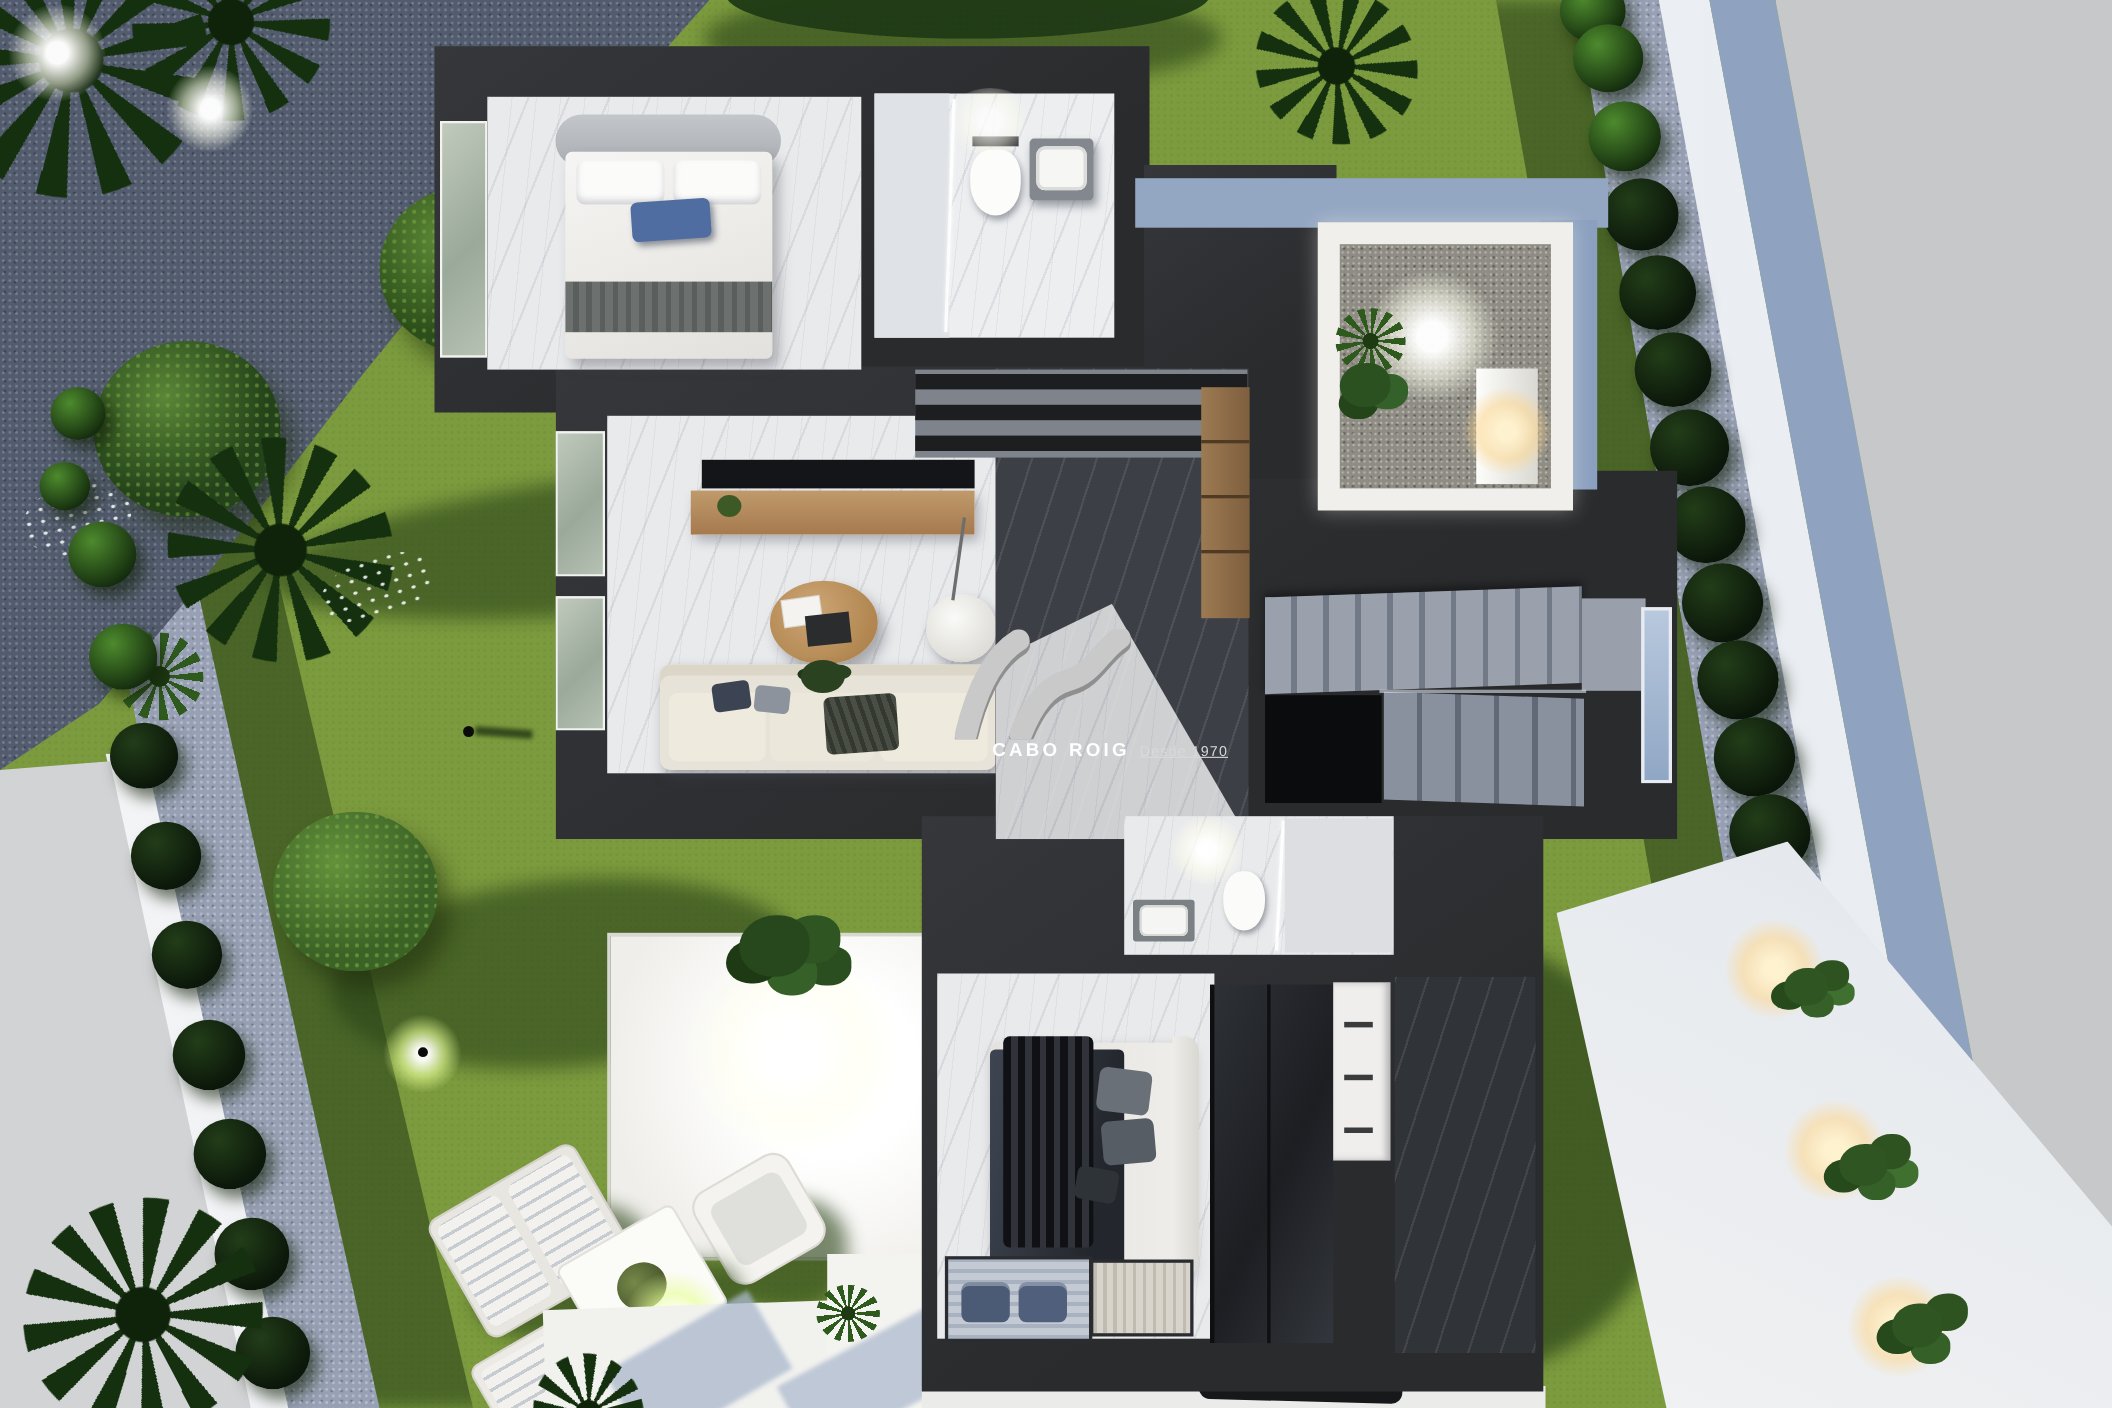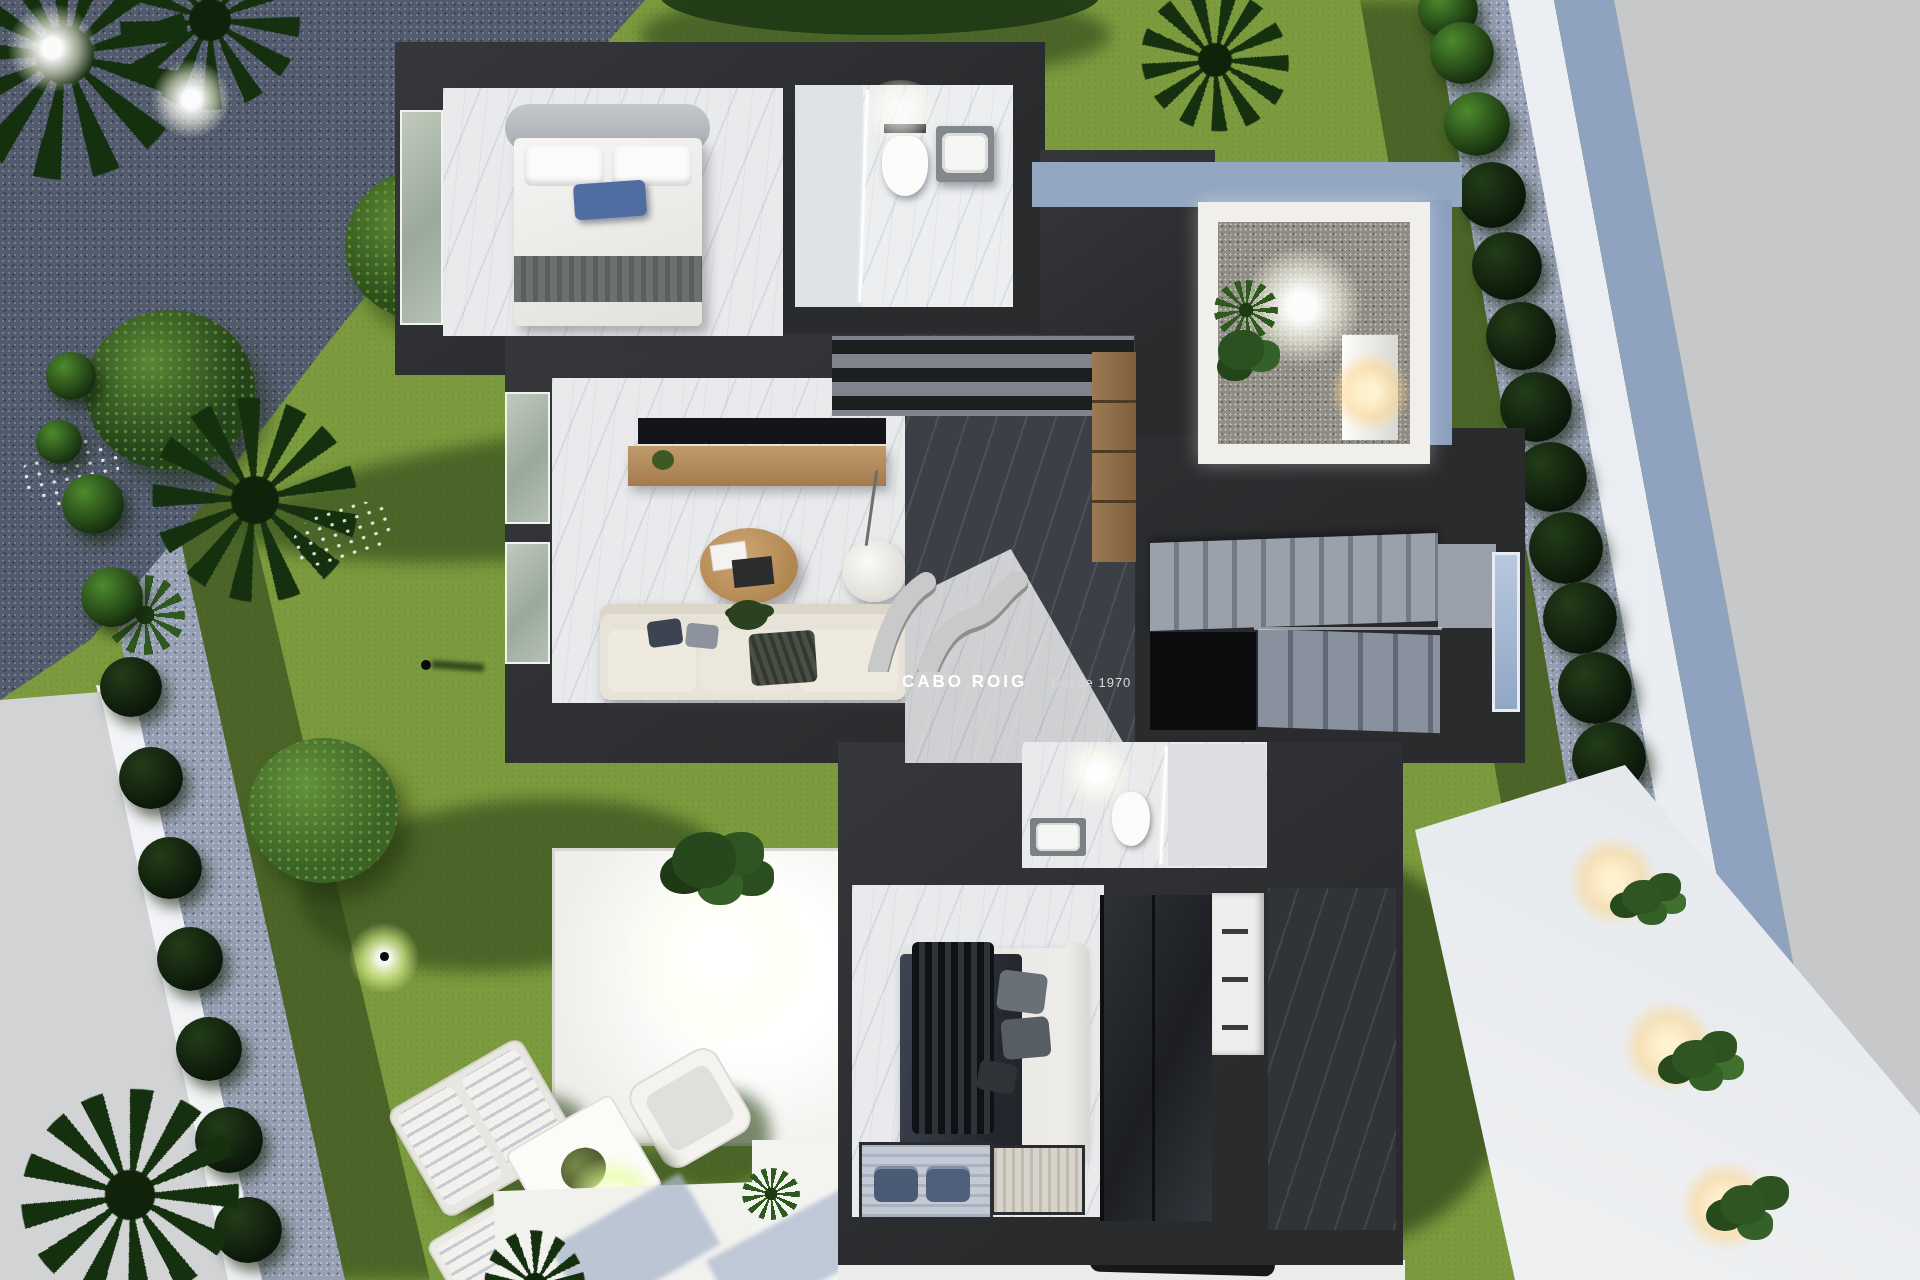--- a/index.html
+++ b/index.html
@@ -24,21 +24,21 @@
   .shadow{background:#2c451a;filter:blur(8px);opacity:.62;}
   .steps-a{background:repeating-linear-gradient(90deg,#9aa1ad 0 24px,#737a87 24px 29px);}
   .steps-b{background:repeating-linear-gradient(90deg,#8a919e 0 30px,#626976 30px 35px);}
   .wood{background:linear-gradient(180deg,#c09a6b,#a57a4e);}
   .curtain{background:repeating-linear-gradient(90deg,#101114 0 7px,#30333a 7px 13px);border-radius:6px;}
   .stripes{background:repeating-linear-gradient(0deg,#f2f1ee 0 9px,#c7cbd2 9px 12px);}
   .leafplant{border-radius:55% 45% 50% 50%;}
   .windowglass{background:linear-gradient(135deg,#c2cbbd 0%,#9aa99a 55%,#b7c2b4 100%);box-shadow:inset 0 0 0 2px #f2f2f0;}
   .watermark-text{white-space:nowrap;}
   .brand-name{color:#ffffff;font-weight:bold;font-size:17px;letter-spacing:3px;}
-  .brand-tagline{color:#d9d9d9;font-size:13px;letter-spacing:1px;margin-left:24px;}
+  .brand-tagline{color:#d9d9d9;font-size:13px;letter-spacing:1px;margin-left:9px;text-decoration:underline;}
 </style>
 </head>
 <body>
 
 <div class="canvas">
 
   <div class="abs grass-tex" style="inset:0;"></div>
 
   <div class="abs shadow" style="inset:0;clip-path:polygon(130px 340px,210px 345px,430px 1280px,330px 1280px);"></div>
   <div class="abs shadow" style="inset:0;clip-path:polygon(1360px 0px,1442px 0px,1668px 1280px,1585px 1280px);"></div>

